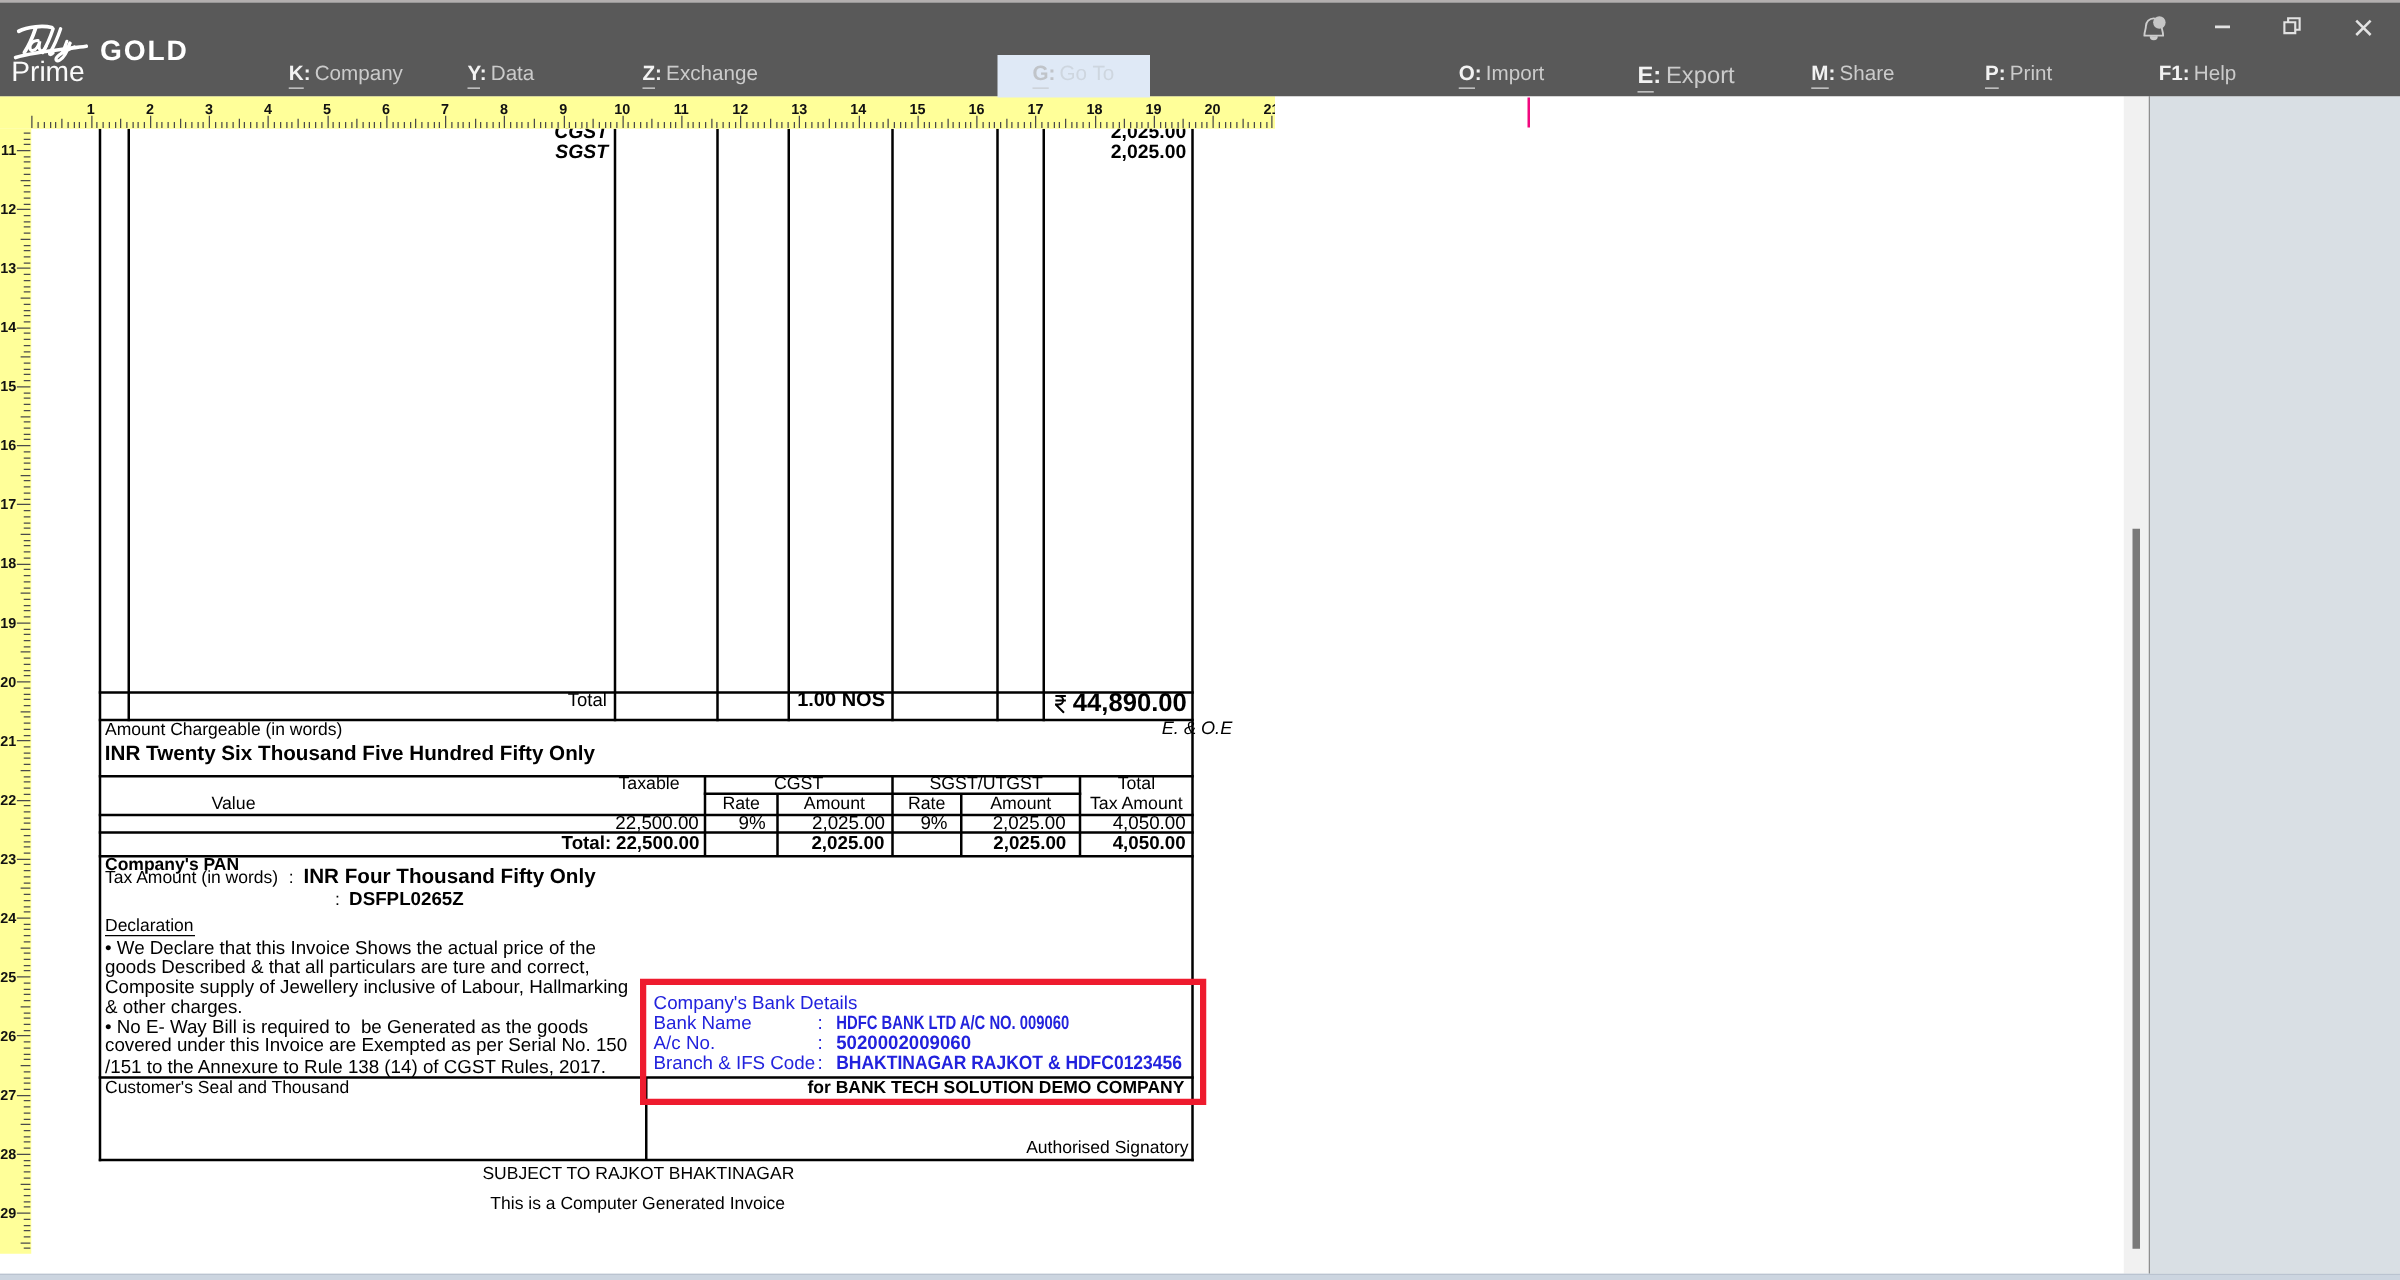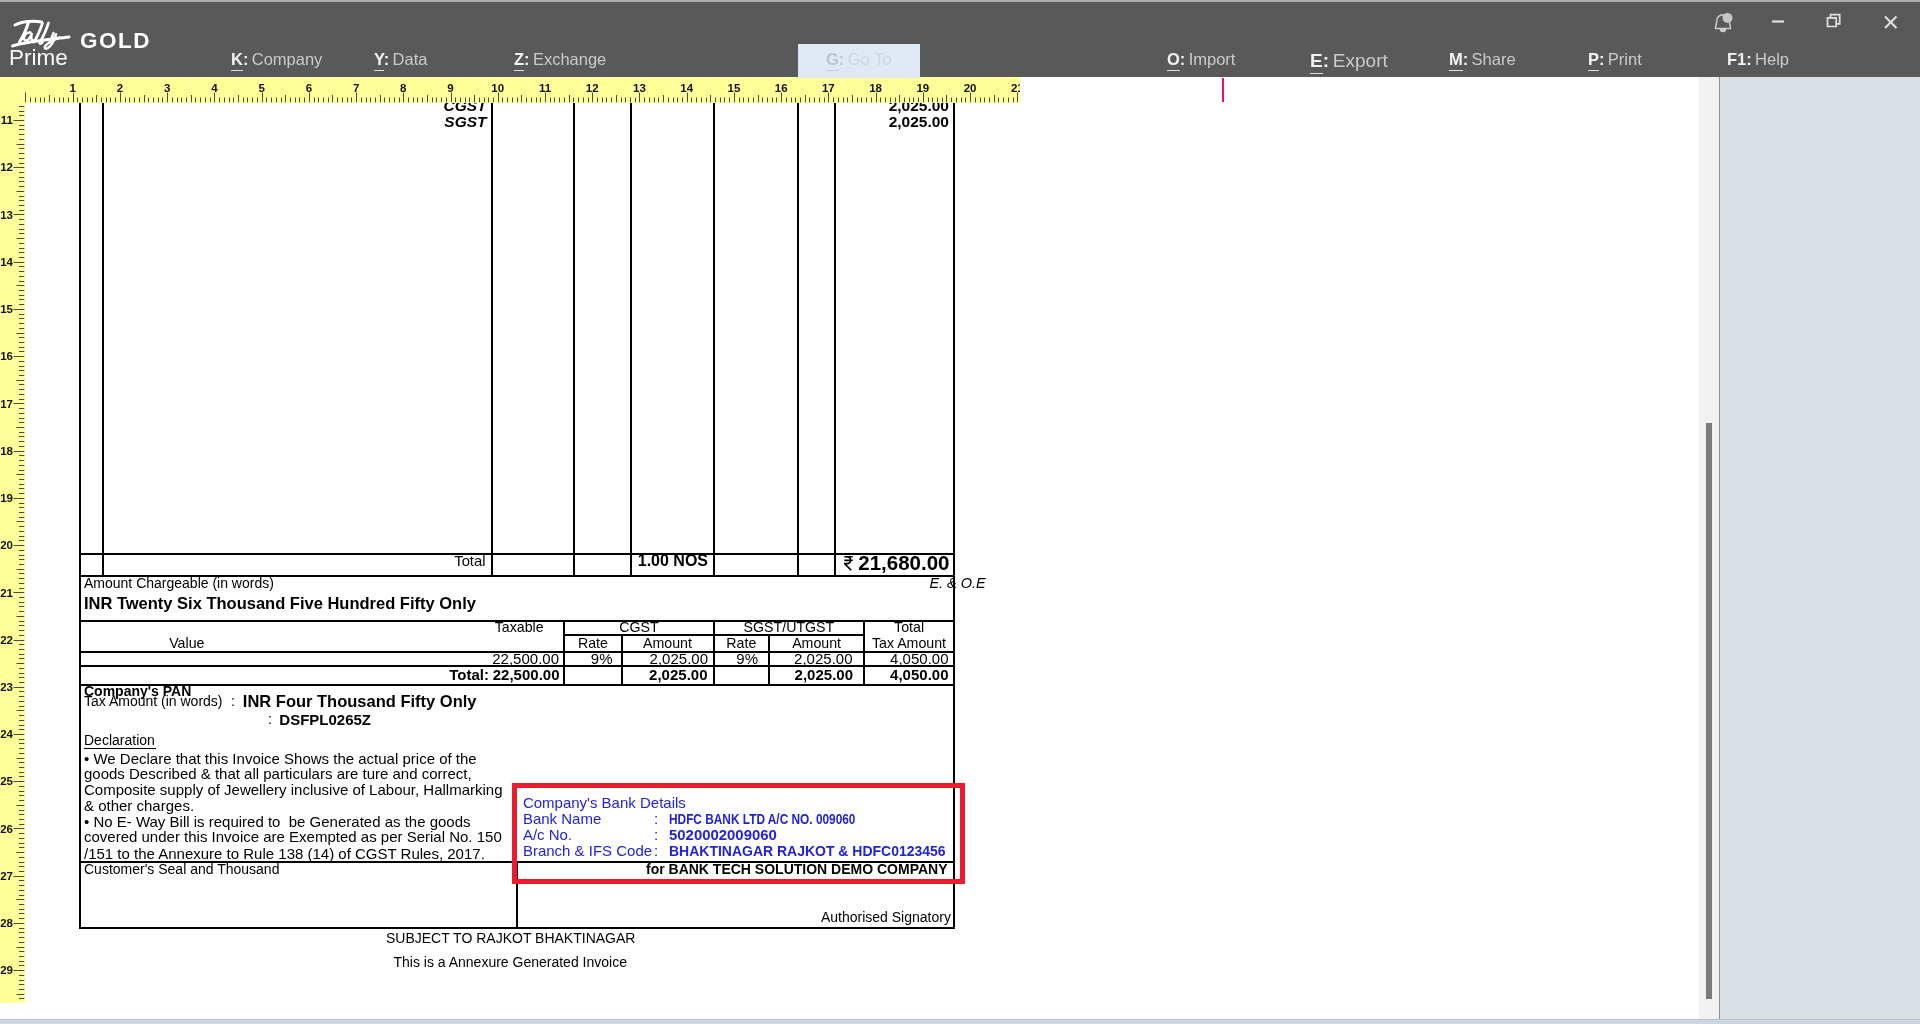--- a/index.html
+++ b/index.html
@@ -38,21 +38,21 @@
       <div style="position:absolute;left:249.0px;width:700px;text-align:right;top:98.3px;font-size:15.5px;font-weight:bold;font-style:normal;color:#000;line-height:1;white-space:pre;">2,025.00</div>
       <div style="position:absolute;left:249.0px;width:700px;text-align:right;top:113.7px;font-size:15.5px;font-weight:bold;font-style:normal;color:#000;line-height:1;white-space:pre;">2,025.00</div>
       <div style="position:absolute;left:-214.5px;width:700px;text-align:right;top:554.0px;font-size:14.8px;font-weight:normal;font-style:normal;color:#000;line-height:1;white-space:pre;">Total</div>
       <div style="position:absolute;left:8.0px;width:700px;text-align:right;top:553.4px;font-size:16px;font-weight:bold;font-style:normal;color:#000;line-height:1;white-space:pre;">1.00 NOS</div>
       <div style="position:absolute;left:843.8px;top:556.4px"><svg width="9" height="14.5" viewBox="0 0 9 14.5">
           <g stroke="#000" stroke-width="1.6" fill="none">
             <path d="M0.3 0.8 H8.7 M0.3 4.4 H8.7"></path>
             <path d="M2.6 0.8 C7.8 0.8 7.8 7.6 2.6 7.6 H0.6 L7.2 14.2"></path>
           </g>
         </svg></div>
-      <div style="position:absolute;left:249.5px;width:700px;text-align:right;top:553.1px;font-size:20.5px;font-weight:bold;font-style:normal;color:#000;line-height:1;white-space:pre;">21,680.00</div>
+      <div style="position:absolute;left:249.5px;width:700px;text-align:right;top:553.1px;font-size:20.5px;font-weight:bold;font-style:normal;color:#000;line-height:1;white-space:pre;">44,890.00</div>
       <div style="position:absolute;left:84px;top:576.2px;font-size:14px;font-weight:normal;font-style:normal;color:#000;line-height:1;white-space:pre;">Amount Chargeable (in words)</div>
       <div style="position:absolute;left:249.8px;width:700px;text-align:right;top:575.5px;font-size:14.5px;font-weight:normal;font-style:italic;color:#000;line-height:1;white-space:pre;padding-left:36px;">E. &amp; O.E</div>
       <div style="position:absolute;left:83.9px;top:594.7px;font-size:16.5px;font-weight:bold;font-style:normal;color:#000;line-height:1;white-space:pre;">INR Twenty Six Thousand Five Hundred Fifty Only</div>
       <div style="position:absolute;left:169.2px;width:700px;text-align:center;top:619.6px;font-size:14.2px;font-weight:normal;font-style:normal;color:#000;line-height:1;white-space:pre;">Taxable</div>
       <div style="position:absolute;left:288.9px;width:700px;text-align:center;top:619.6px;font-size:14.2px;font-weight:normal;font-style:normal;color:#000;line-height:1;white-space:pre;">CGST</div>
       <div style="position:absolute;left:438.9px;width:700px;text-align:center;top:619.6px;font-size:14.2px;font-weight:normal;font-style:normal;color:#000;line-height:1;white-space:pre;">SGST/UTGST</div>
       <div style="position:absolute;left:559.1px;width:700px;text-align:center;top:619.6px;font-size:14.2px;font-weight:normal;font-style:normal;color:#000;line-height:1;white-space:pre;">Total</div>
       <div style="position:absolute;left:169.2px;width:700px;text-align:left;top:636.2px;font-size:14.2px;font-weight:normal;font-style:normal;color:#000;line-height:1;white-space:pre;">Value</div>
       <div style="position:absolute;left:242.9px;width:700px;text-align:center;top:636.2px;font-size:14.2px;font-weight:normal;font-style:normal;color:#000;line-height:1;white-space:pre;">Rate</div>
       <div style="position:absolute;left:317.5px;width:700px;text-align:center;top:636.2px;font-size:14.2px;font-weight:normal;font-style:normal;color:#000;line-height:1;white-space:pre;">Amount</div>
@@ -91,21 +91,21 @@
       <div style="position:absolute;left:654px;top:810.9px;font-size:15px;font-weight:normal;font-style:normal;color:#2222dd;line-height:1;white-space:pre;">:</div>
       <div style="position:absolute;left:654px;top:826.9px;font-size:15px;font-weight:normal;font-style:normal;color:#2222dd;line-height:1;white-space:pre;">:</div>
       <div style="position:absolute;left:654px;top:842.9px;font-size:15px;font-weight:normal;font-style:normal;color:#2222dd;line-height:1;white-space:pre;">:</div>
       <div style="position:absolute;left:669.4px;top:810.8px;font-size:15.5px;font-weight:bold;font-style:normal;color:#2222dd;line-height:1;white-space:pre;transform:scaleX(0.765);transform-origin:0 0;">HDFC BANK LTD A/C NO. 009060</div>
       <div style="position:absolute;left:669.4px;top:826.8px;font-size:15.5px;font-weight:bold;font-style:normal;color:#2222dd;line-height:1;white-space:pre;transform:scaleX(0.962);transform-origin:0 0;">5020002009060</div>
       <div style="position:absolute;left:669.4px;top:842.8px;font-size:15.5px;font-weight:bold;font-style:normal;color:#2222dd;line-height:1;white-space:pre;transform:scaleX(0.902);transform-origin:0 0;">BHAKTINAGAR RAJKOT &amp; HDFC0123456</div>
       <div style="position:absolute;left:84px;top:862.2px;font-size:14px;font-weight:normal;font-style:normal;color:#000;line-height:1;white-space:pre;">Customer's Seal and Thousand</div>
       <div style="position:absolute;left:247.5px;width:700px;text-align:right;top:862.0px;font-size:14px;font-weight:bold;font-style:normal;color:#000;line-height:1;white-space:pre;">for BANK TECH SOLUTION DEMO COMPANY</div>
       <div style="position:absolute;left:250.9px;width:700px;text-align:right;top:910.1px;font-size:14px;font-weight:normal;font-style:normal;color:#000;line-height:1;white-space:pre;">Authorised Signatory</div>
       <div style="position:absolute;left:160.7px;width:700px;text-align:center;top:931.3px;font-size:14px;font-weight:normal;font-style:normal;color:#000;line-height:1;white-space:pre;">SUBJECT TO RAJKOT BHAKTINAGAR</div>
-      <div style="position:absolute;left:160.2px;width:700px;text-align:center;top:955.4px;font-size:14px;font-weight:normal;font-style:normal;color:#000;line-height:1;white-space:pre;">This is a Annexure Generated Invoice</div>
+      <div style="position:absolute;left:160.2px;width:700px;text-align:center;top:955.4px;font-size:14px;font-weight:normal;font-style:normal;color:#000;line-height:1;white-space:pre;">This is a Computer Generated Invoice</div>
     <div style="position:absolute;left:512px;top:782.7px;width:453px;height:101px;border:5px solid #ee1b2e;box-sizing:border-box;z-index:6"></div>
   </div>
   <div style="position:absolute;left:0;top:0;width:1920px;height:2px;background:#b3afaf;z-index:9"></div>
   <div style="position:absolute;left:0;top:2px;width:1920px;height:75px;background:#595959;z-index:9">
       <svg width="70" height="46" viewBox="0 0 70 46" style="position:absolute;left:5px;top:6px">
 <g fill="none" stroke="#fff" stroke-linecap="round">
 <path d="M10 17 C17 13 30 12.5 36.5 14" stroke-width="3"></path>
 <path d="M23.5 14.5 C21 22 17.5 29.5 14.5 34" stroke-width="3"></path>
 <path d="M25.5 24.5 C21.5 24 18.5 27.5 19 30.8 C19.4 33.3 22.8 32.8 24.8 29.8 C26.2 27.6 26.9 25 26.9 25 C26.2 28.2 25.8 31.9 27.8 32.5 C29.6 33 31.4 30.5 32.2 28.4" stroke-width="2.5"></path>
 <path d="M37.5 15 C35 22.5 31.5 30 29 34" stroke-width="2.7"></path>

